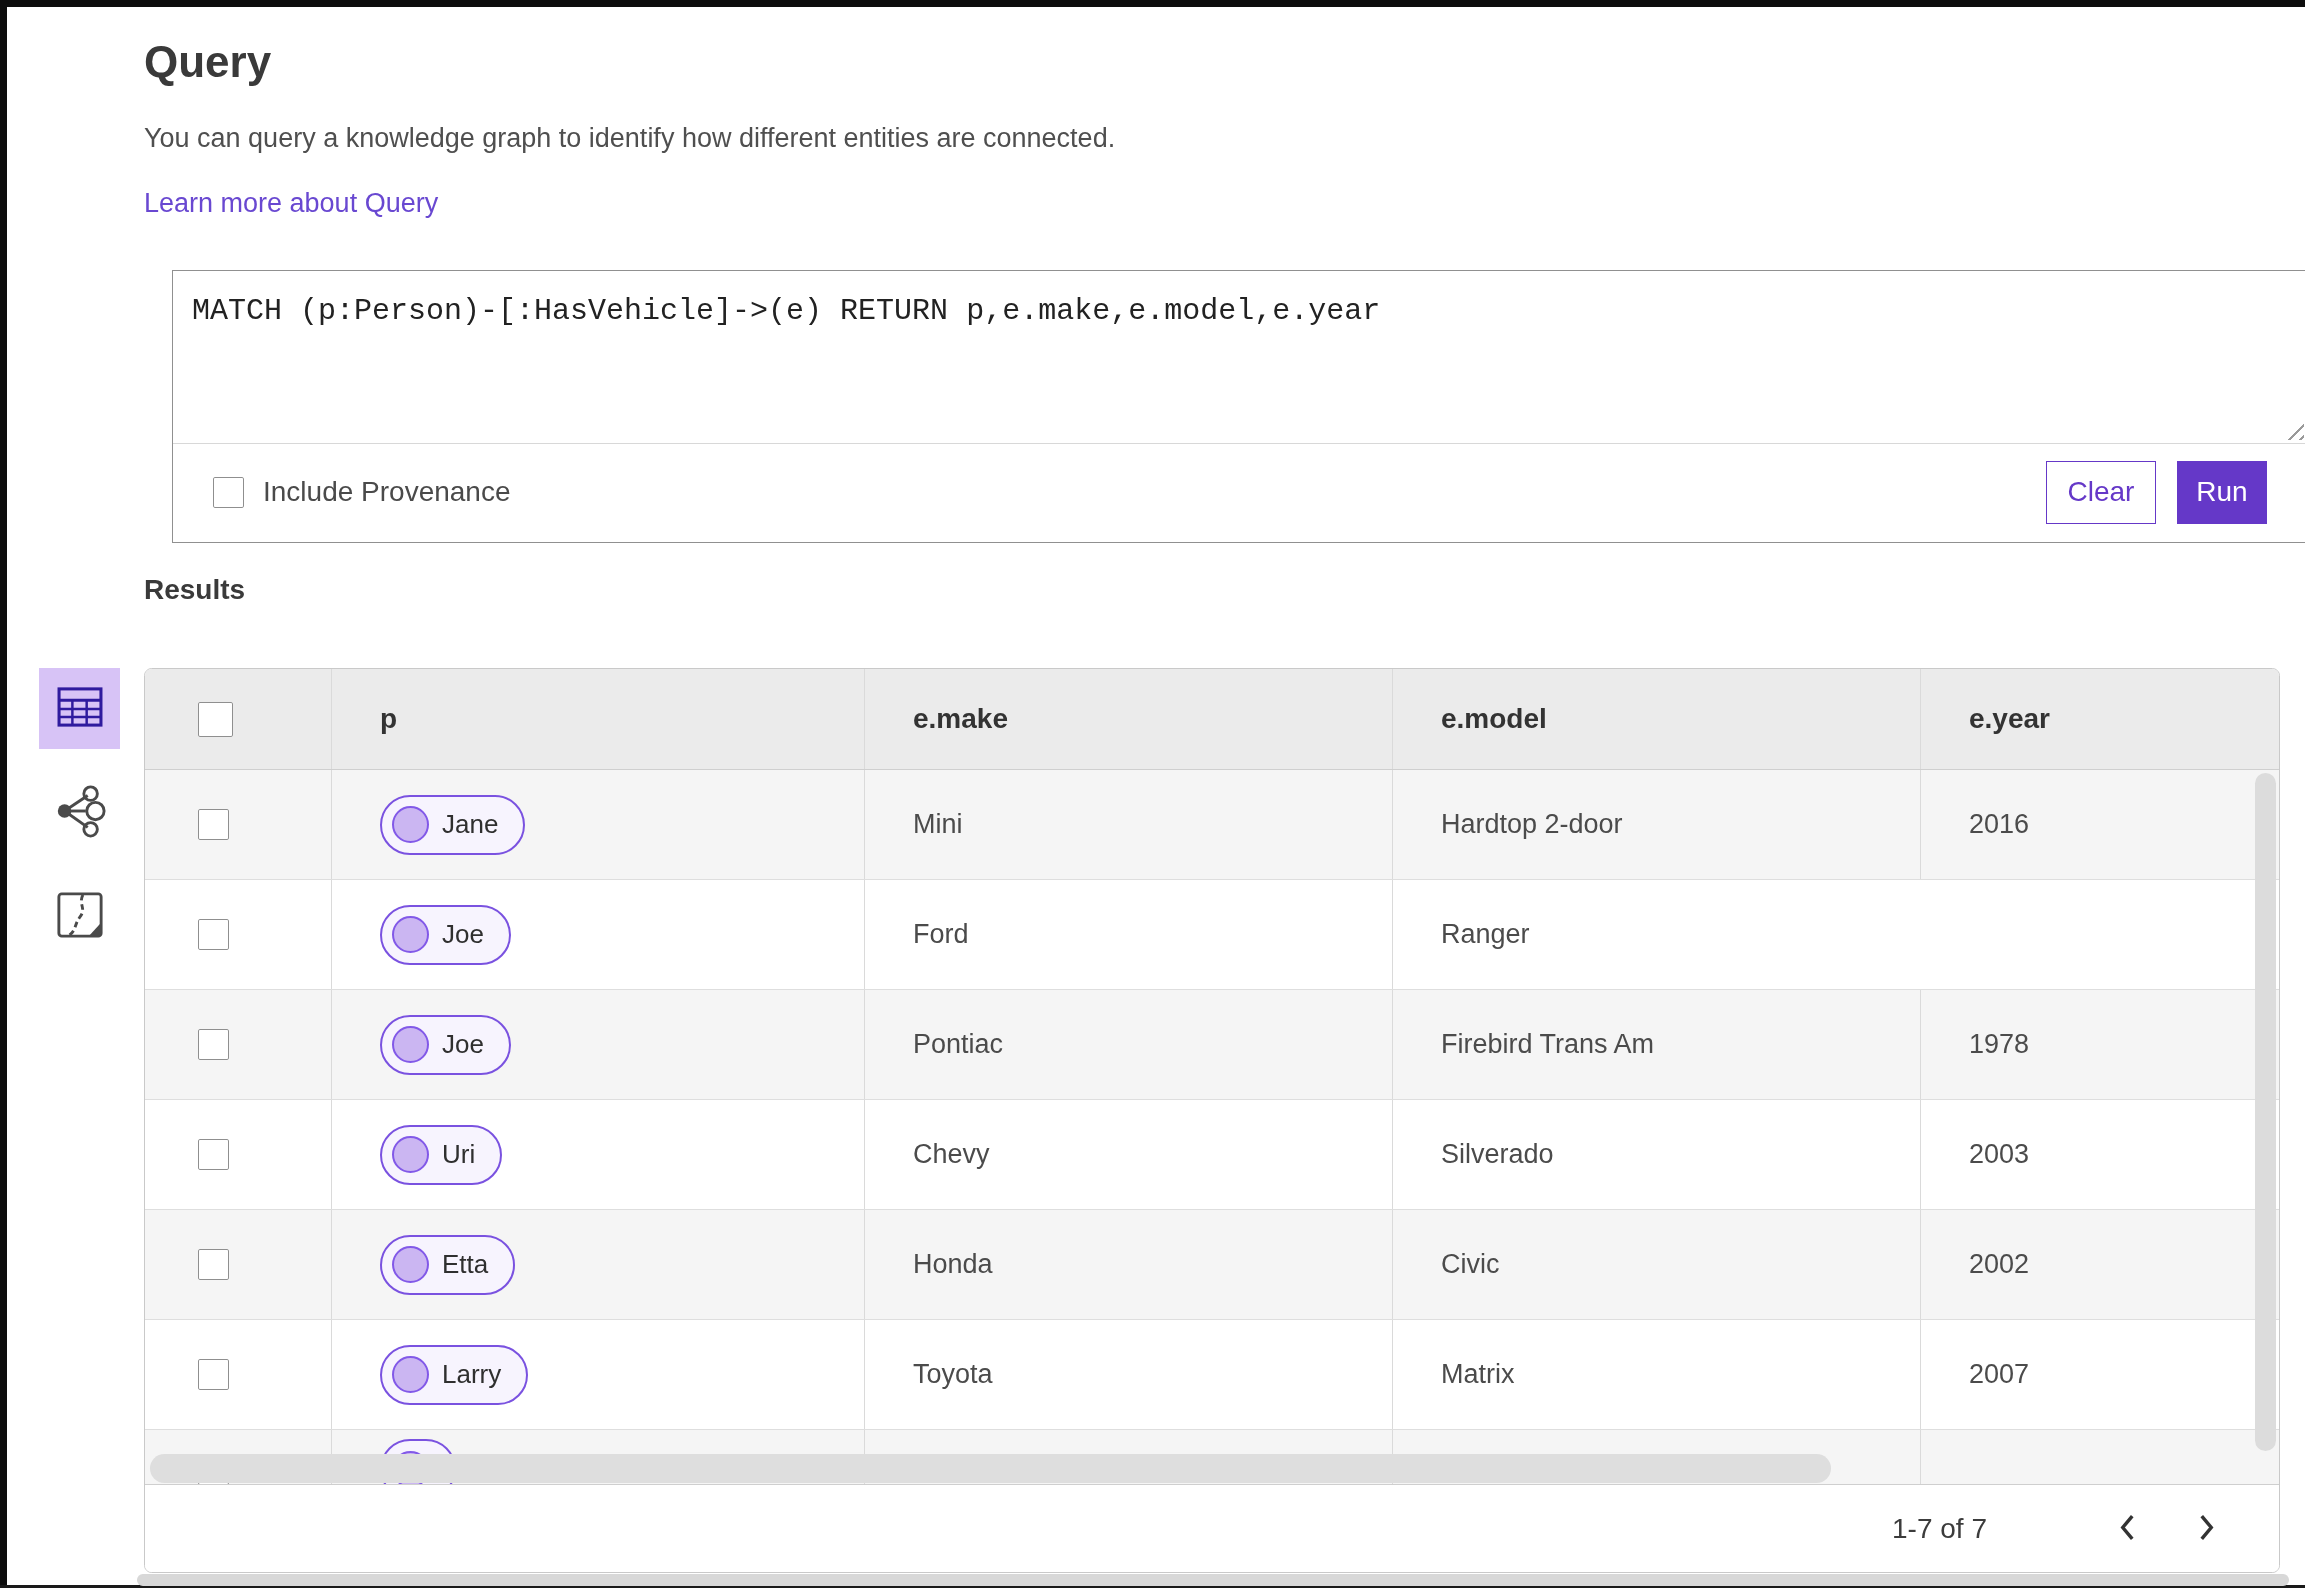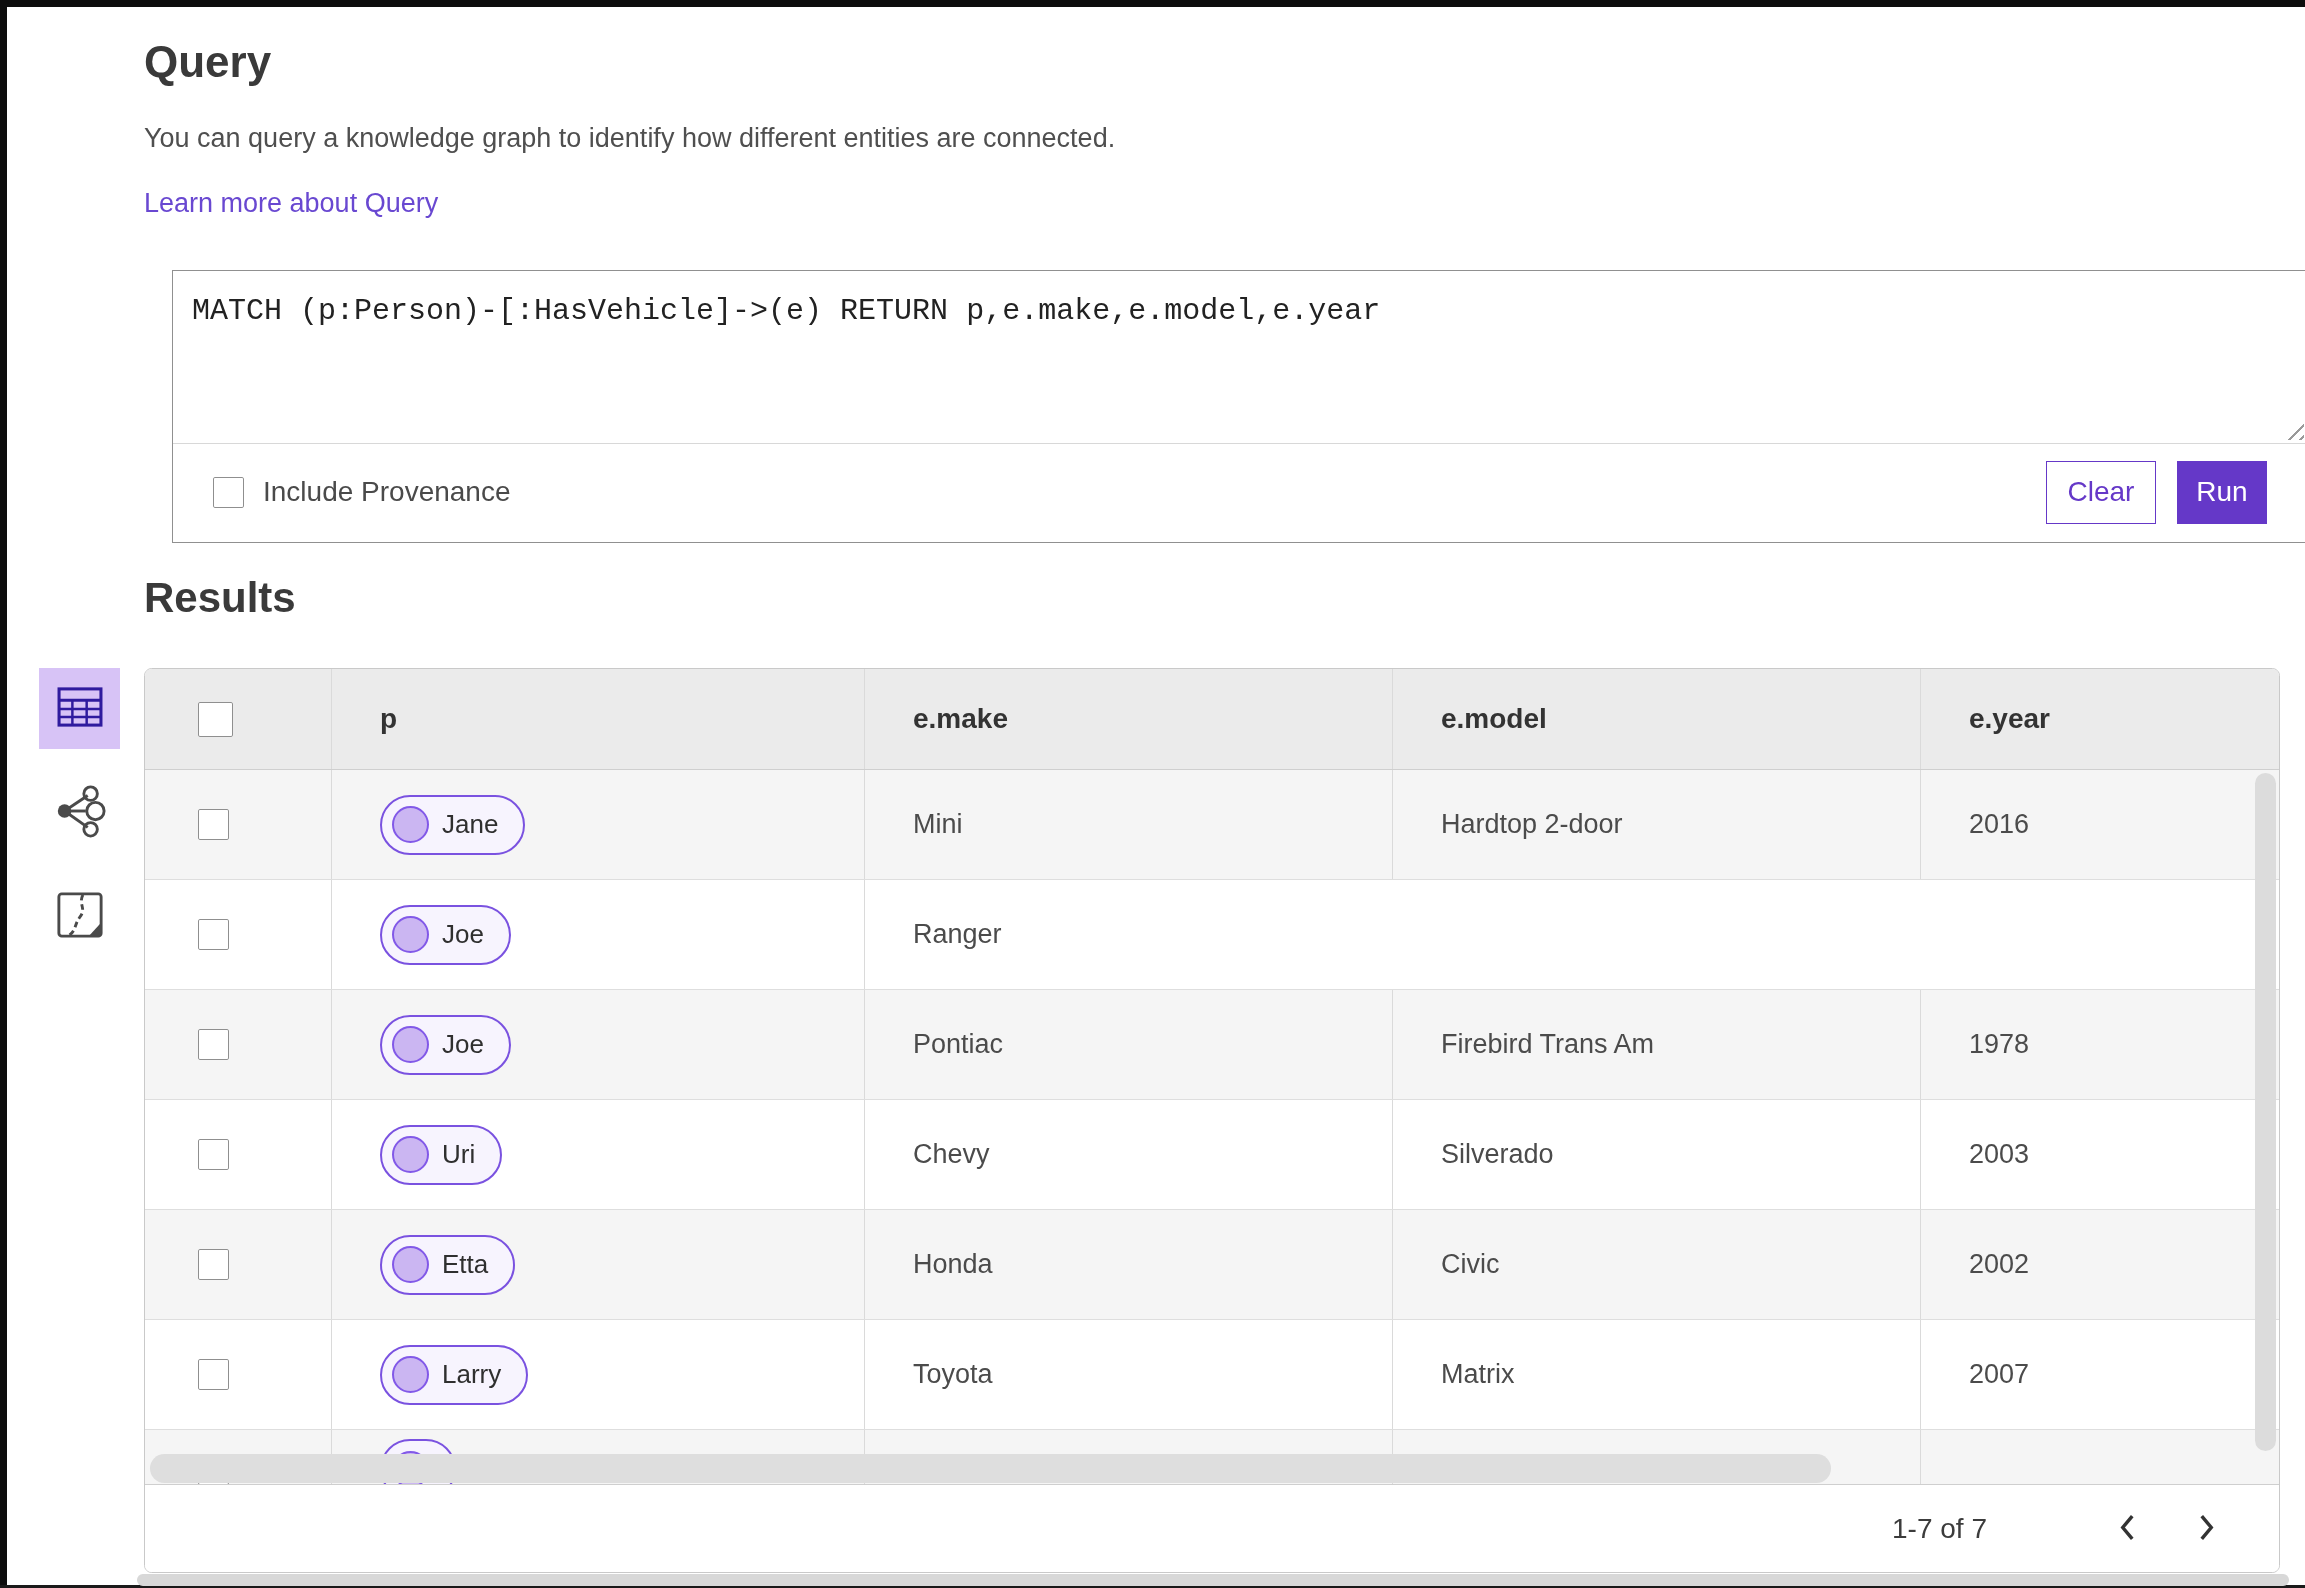--- a/index.html
+++ b/index.html
@@ -56,21 +56,21 @@
   .footer-spacer { flex:1; }
   .btn {
     display:flex; align-items:center; justify-content:center;
     height:63px; font-size:28px; cursor:pointer; border-radius:0;
     font-family:"Liberation Sans", sans-serif;
   }
   .btn-clear { width:110px; border:1.9px solid #6538c8; color:#6538c8; background:#fff; margin-right:21px; }
   .btn-run   { width:90px;  border:none; background:#6538c8; color:#fff; }
 
   
-  .results-title { position:absolute; left:144px; top:574px; font-size:42px; font-weight:700; color:#3a3a3a; }
+  .results-title { position:absolute; left:144px; top:574px; font-size:28px; font-weight:700; color:#3a3a3a; }
 
   .view-rail { position:absolute; left:37px; top:668px; width:85px; display:flex; flex-direction:column; align-items:center; }
   .view-btn {
     width:81px; height:81px; display:flex; align-items:center; justify-content:center;
     cursor:pointer; margin-bottom:23px; background:transparent;
   }
   .view-btn.selected { background:#d7c3f6; }
 
   
   .results-table {
@@ -220,20 +220,23 @@
     <div class="trow">
       <div class="cell col-cb">
           <span class="checkbox"></span>
         </div>
       <div class="cell col-p">
         <span class="chip">
           <span class="chip-circle"></span>
           <span class="chip-label">Joe</span>
         </span>
       </div>
+      <div class="cell col-make">
+          <span class="td-text">Ford</span>
+        </div>
       <div class="cell col-model">
           <span class="td-text">Ranger</span>
         </div>
     </div>
 
     <div class="trow alt">
       <div class="cell col-cb">
           <span class="checkbox"></span>
         </div>
       <div class="cell col-p">

